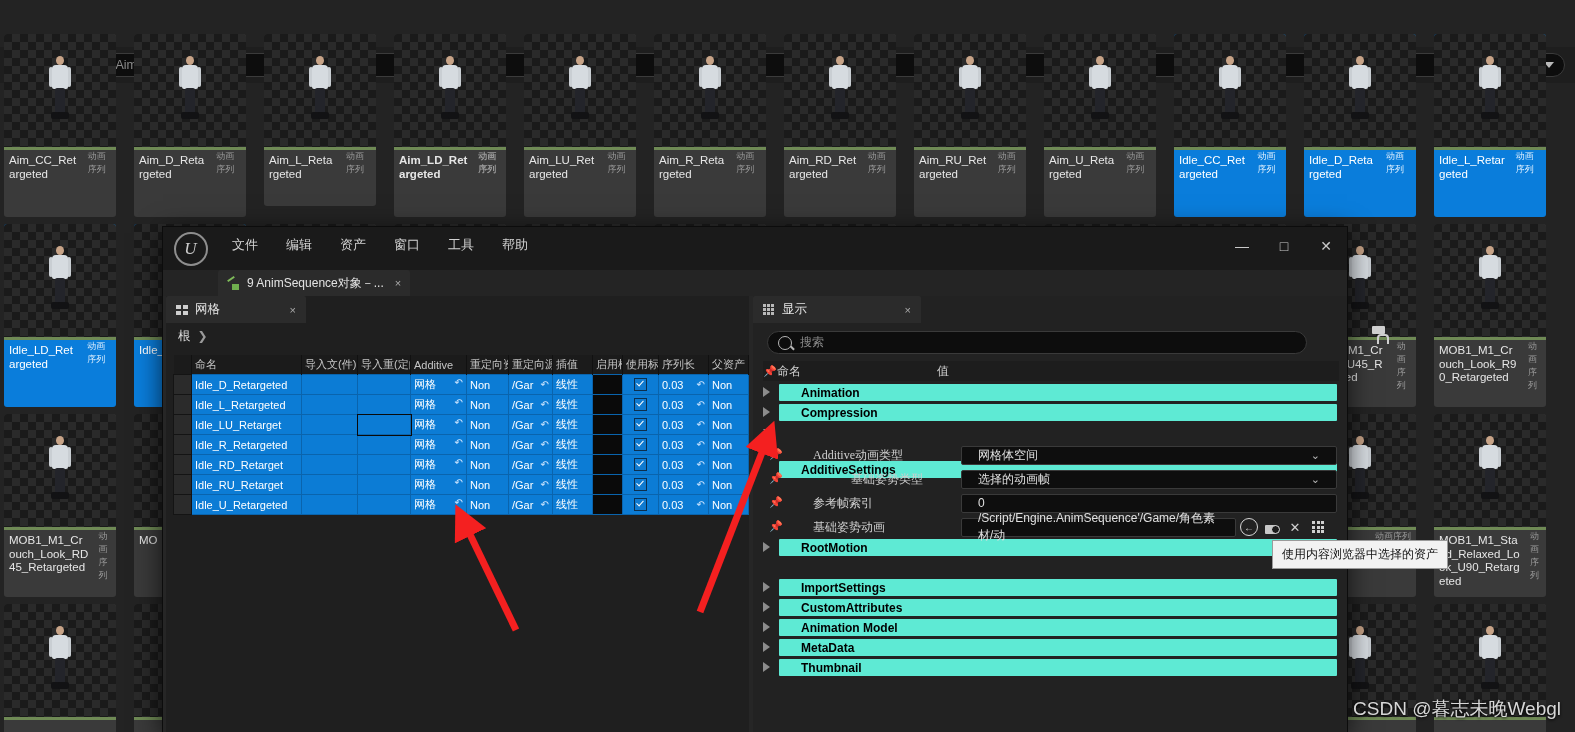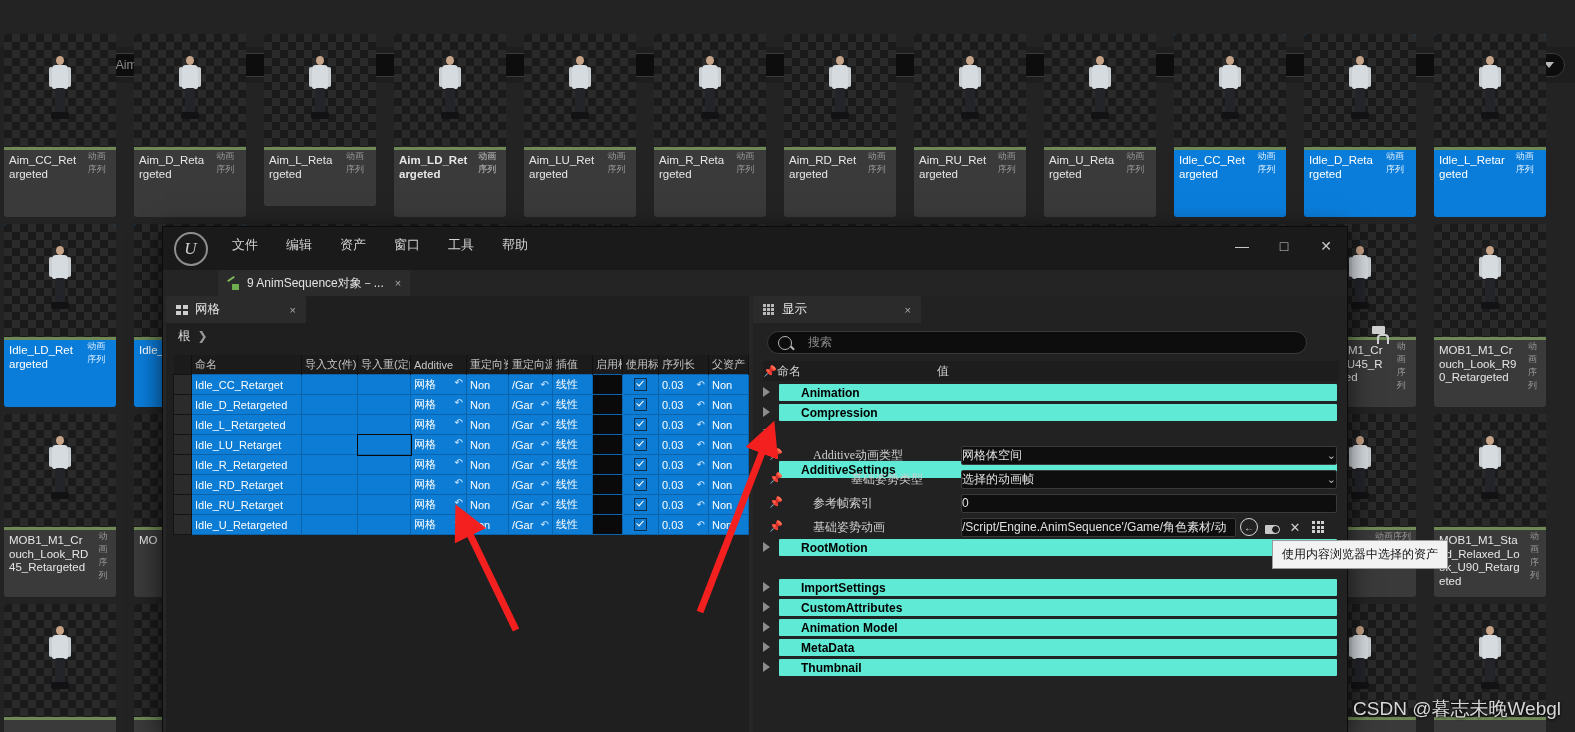--- a/index.html
+++ b/index.html
@@ -93,41 +93,41 @@
       border-width:0 1.8px 1.8px 0;transform:rotate(42deg);}
   td.hl{outline:1.5px solid #0a0a0a;}
 
   
   #details{position:absolute;left:590px;top:0;width:594px;height:436px;background:#222;}
   #det-tab{height:27px;width:168px;display:flex;align-items:center;gap:8px;padding:0 10px;
      box-sizing:border-box;background:#2b2b2b;border-radius:2px 2px 0 0;font-size:12.5px;color:#e2e2e2;}
   .listic{width:11px;height:11px;display:grid;grid-template-columns:repeat(3,3px);grid-template-rows:repeat(3,3px);gap:1px;}
   .listic i{background:#b9b9b9;}
   #det-search{position:absolute;left:14px;top:35px;width:540px;height:23px;background:#0d0d0d;
-     border:1px solid #3a3a3a;border-radius:12px;display:flex;align-items:center;gap:16px;padding:0 10px;box-sizing:border-box;}
+     border:1px solid #3a3a3a;border-radius:12px;display:flex;align-items:center;gap:8px;padding:0 10px;box-sizing:border-box;}
   #det-search .ph{color:#8a8a8a;font-size:12px;}
   .lockic{width:13px;height:15px;position:relative;}
   .lockic .bod{position:absolute;bottom:0;left:0;width:13px;height:8px;background:#cfcfcf;border-radius:1px;}
   .lockic .sh{position:absolute;top:0;left:5px;width:8px;height:8px;border:2px solid #cfcfcf;
       border-bottom:none;border-radius:4px 4px 0 0;}
   #det-colhdr{position:absolute;left:10px;top:65px;width:576px;height:20px;background:#1d1d1d;
      display:flex;align-items:center;font-size:12px;color:#cfcfcf;}
   .pinic{width:14px;text-align:center;color:#b0b0b0;font-size:11px;}
 
   .cat{position:absolute;left:26px;width:558px;height:17px;background:#5eead4;color:#000;
      font-size:12px;font-weight:bold;display:flex;align-items:center;padding-left:22px;box-sizing:border-box;
      border-radius:1px;}
   .tri{position:absolute;left:10px;width:0;height:0;border-top:5px solid transparent;
      border-bottom:5px solid transparent;border-left:7px solid #8c8c8c;}
   .tri.open{border-left:5px solid transparent;border-right:5px solid transparent;
      border-top:7px solid #8c8c8c;border-bottom:none;}
   .prow{position:absolute;left:12px;width:572px;height:22px;display:flex;align-items:center;}
   .prow .pl{width:196px;font-size:12px;color:#cfcfcf;padding-left:48px;box-sizing:border-box;}
   .fld{flex:1;height:19px;background:#0e0e0e;border:1px solid #3a3a3a;border-radius:2px;
-     display:flex;align-items:center;padding:0 0;font-size:12px;color:#e0e0e0;box-sizing:border-box;}
+     display:flex;align-items:center;padding:0 16px;font-size:12px;color:#e0e0e0;box-sizing:border-box;}
   .fld .cv{margin-left:auto;color:#b9b9b9;font-size:11px;}
   .pinrow{position:absolute;left:16px;width:14px;text-align:center;color:#9a9a9a;font-size:11px;}
 
   .iconbtn{width:20px;height:20px;display:flex;align-items:center;justify-content:center;
      color:#d0d0d0;font-size:13px;margin-left:3px;}
   .circlearrow{width:16px;height:16px;border-radius:50%;border:1.6px solid #d7d7d7;
      display:flex;align-items:center;justify-content:center;font-size:10px;color:#d7d7d7;}
   .browsic{width:15px;height:13px;position:relative;}
   .browsic .f{position:absolute;left:0;bottom:0;width:11px;height:9px;background:#c8c8c8;border-radius:1px;}
   .browsic .g{position:absolute;right:0;bottom:0;width:7px;height:7px;border:1.6px solid #e2e2e2;
@@ -1187,34 +1187,20 @@
               <th>重定向资产</th>
               <th>重定向源</th>
               <th>插值</th>
               <th>启用根</th>
               <th>使用标</th>
               <th>序列长</th>
               <th>父资产</th>
             </tr>
           </thead>
         <tbody id="tbl-body">
-            <tr>
-              <td class="gut"></td>
-              <td>Idle_CC_Retarget</td>
-              <td></td>
-              <td class=""></td>
-              <td>网格<span class="revert">↶</span></td>
-              <td>Non</td>
-              <td>/Gar<span class="revert">↶</span></td>
-              <td>线性</td>
-              <td class="dark"></td>
-              <td style="text-align:center"><span class="ckbx"></span></td>
-              <td>0.03<span class="revert">↶</span></td>
-              <td>Non</td>
-            </tr>
             <tr>
               <td class="gut"></td>
               <td>Idle_D_Retargeted</td>
               <td></td>
               <td class=""></td>
               <td>网格<span class="revert">↶</span></td>
               <td>Non</td>
               <td>/Gar<span class="revert">↶</span></td>
               <td>线性</td>
               <td class="dark"></td>

